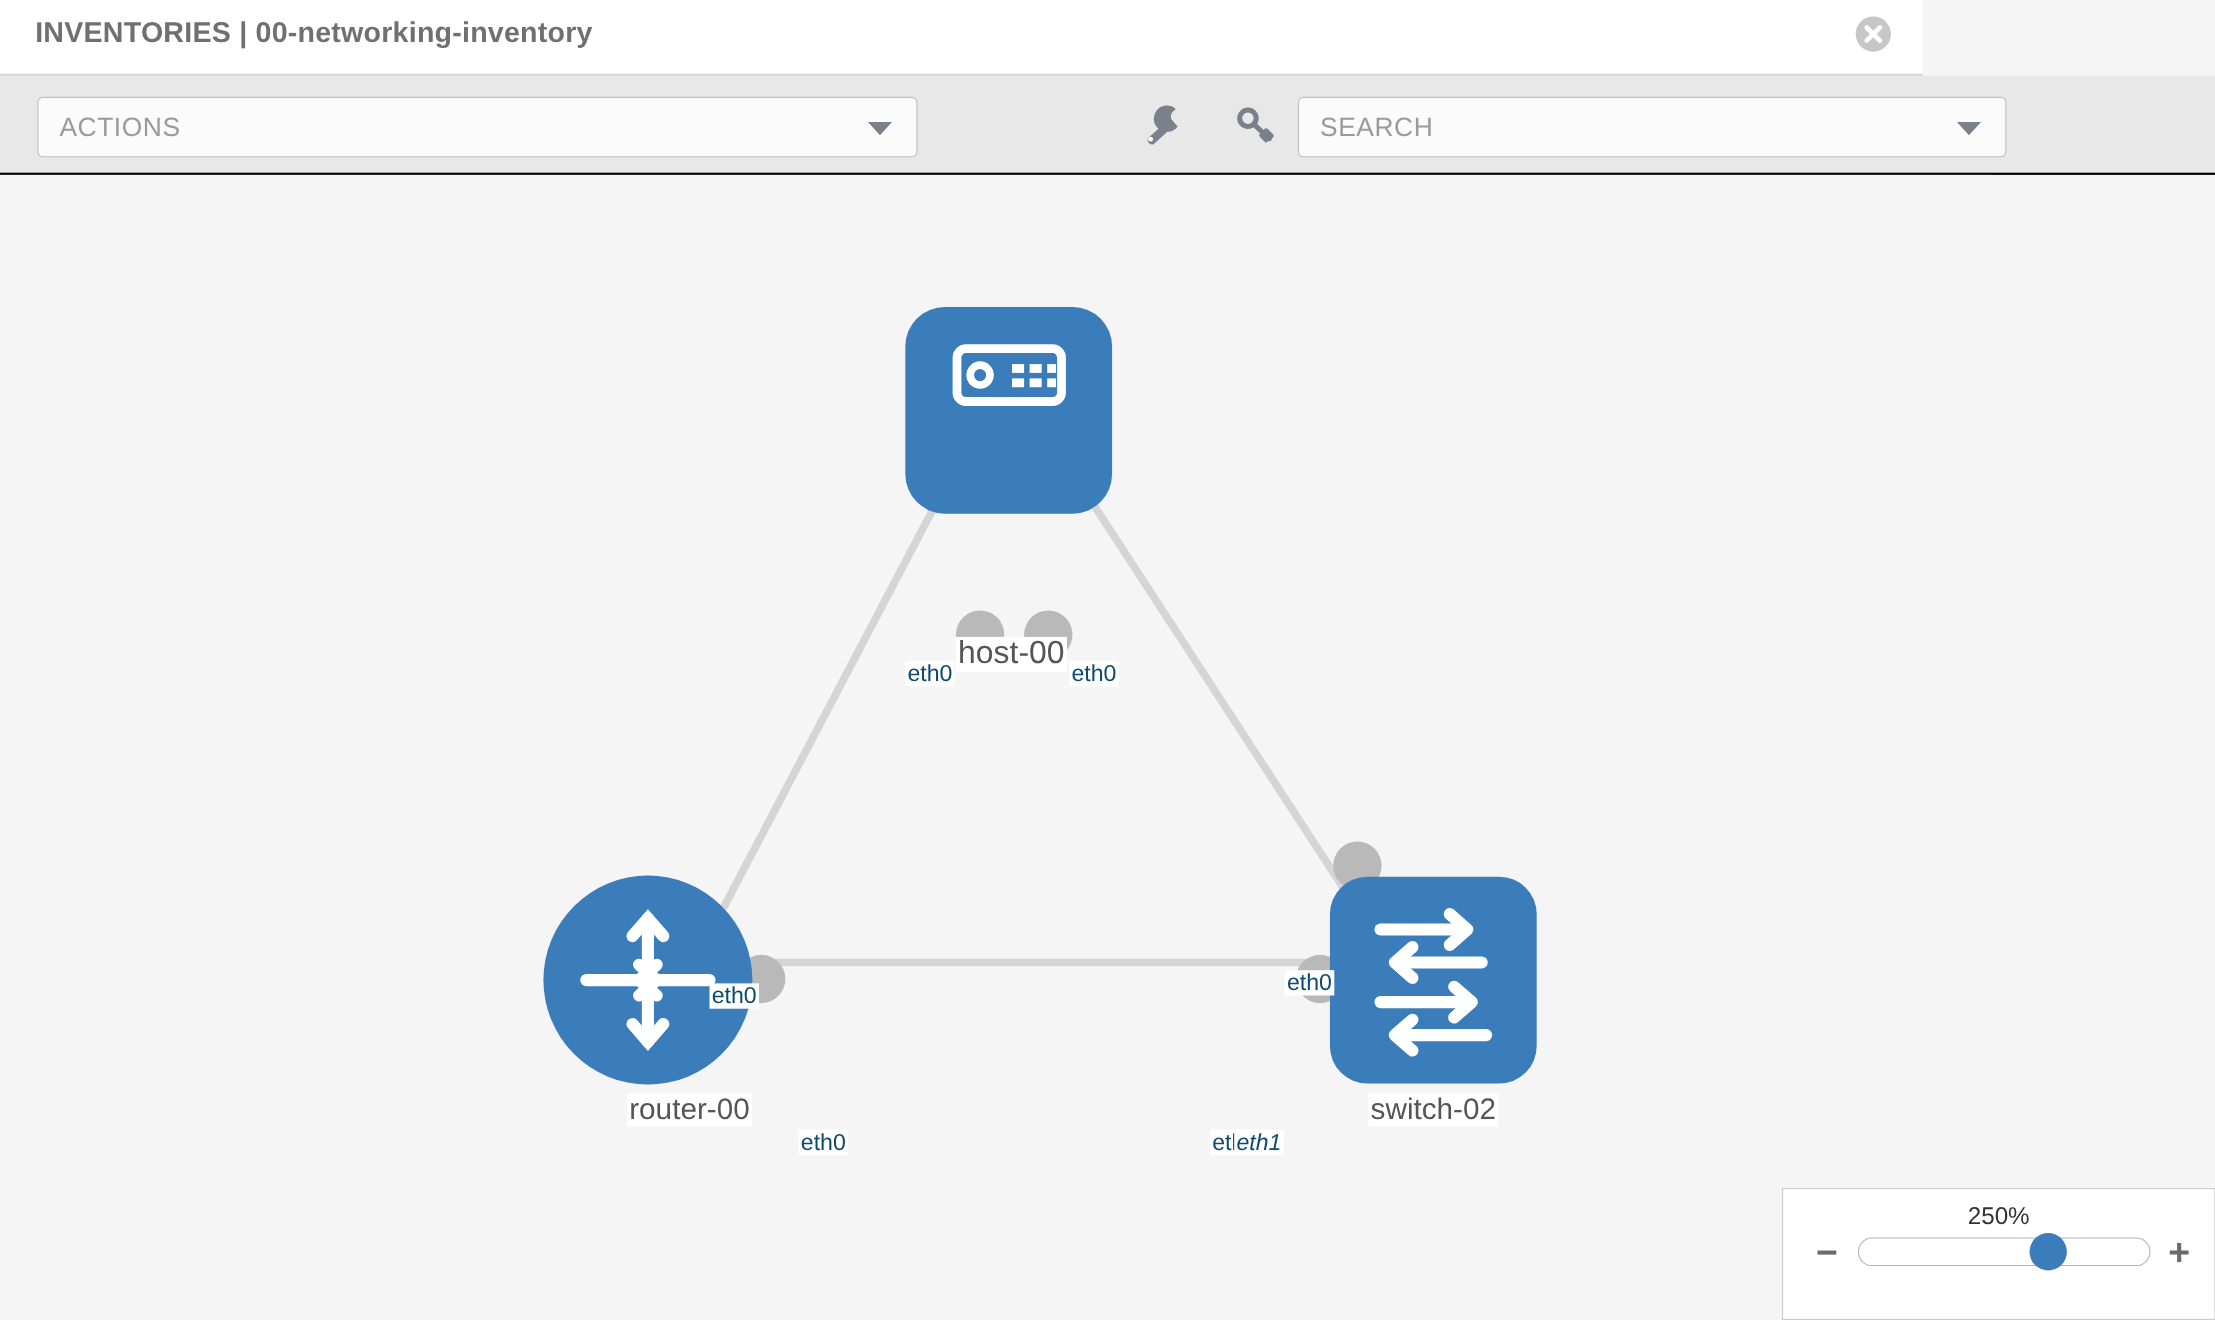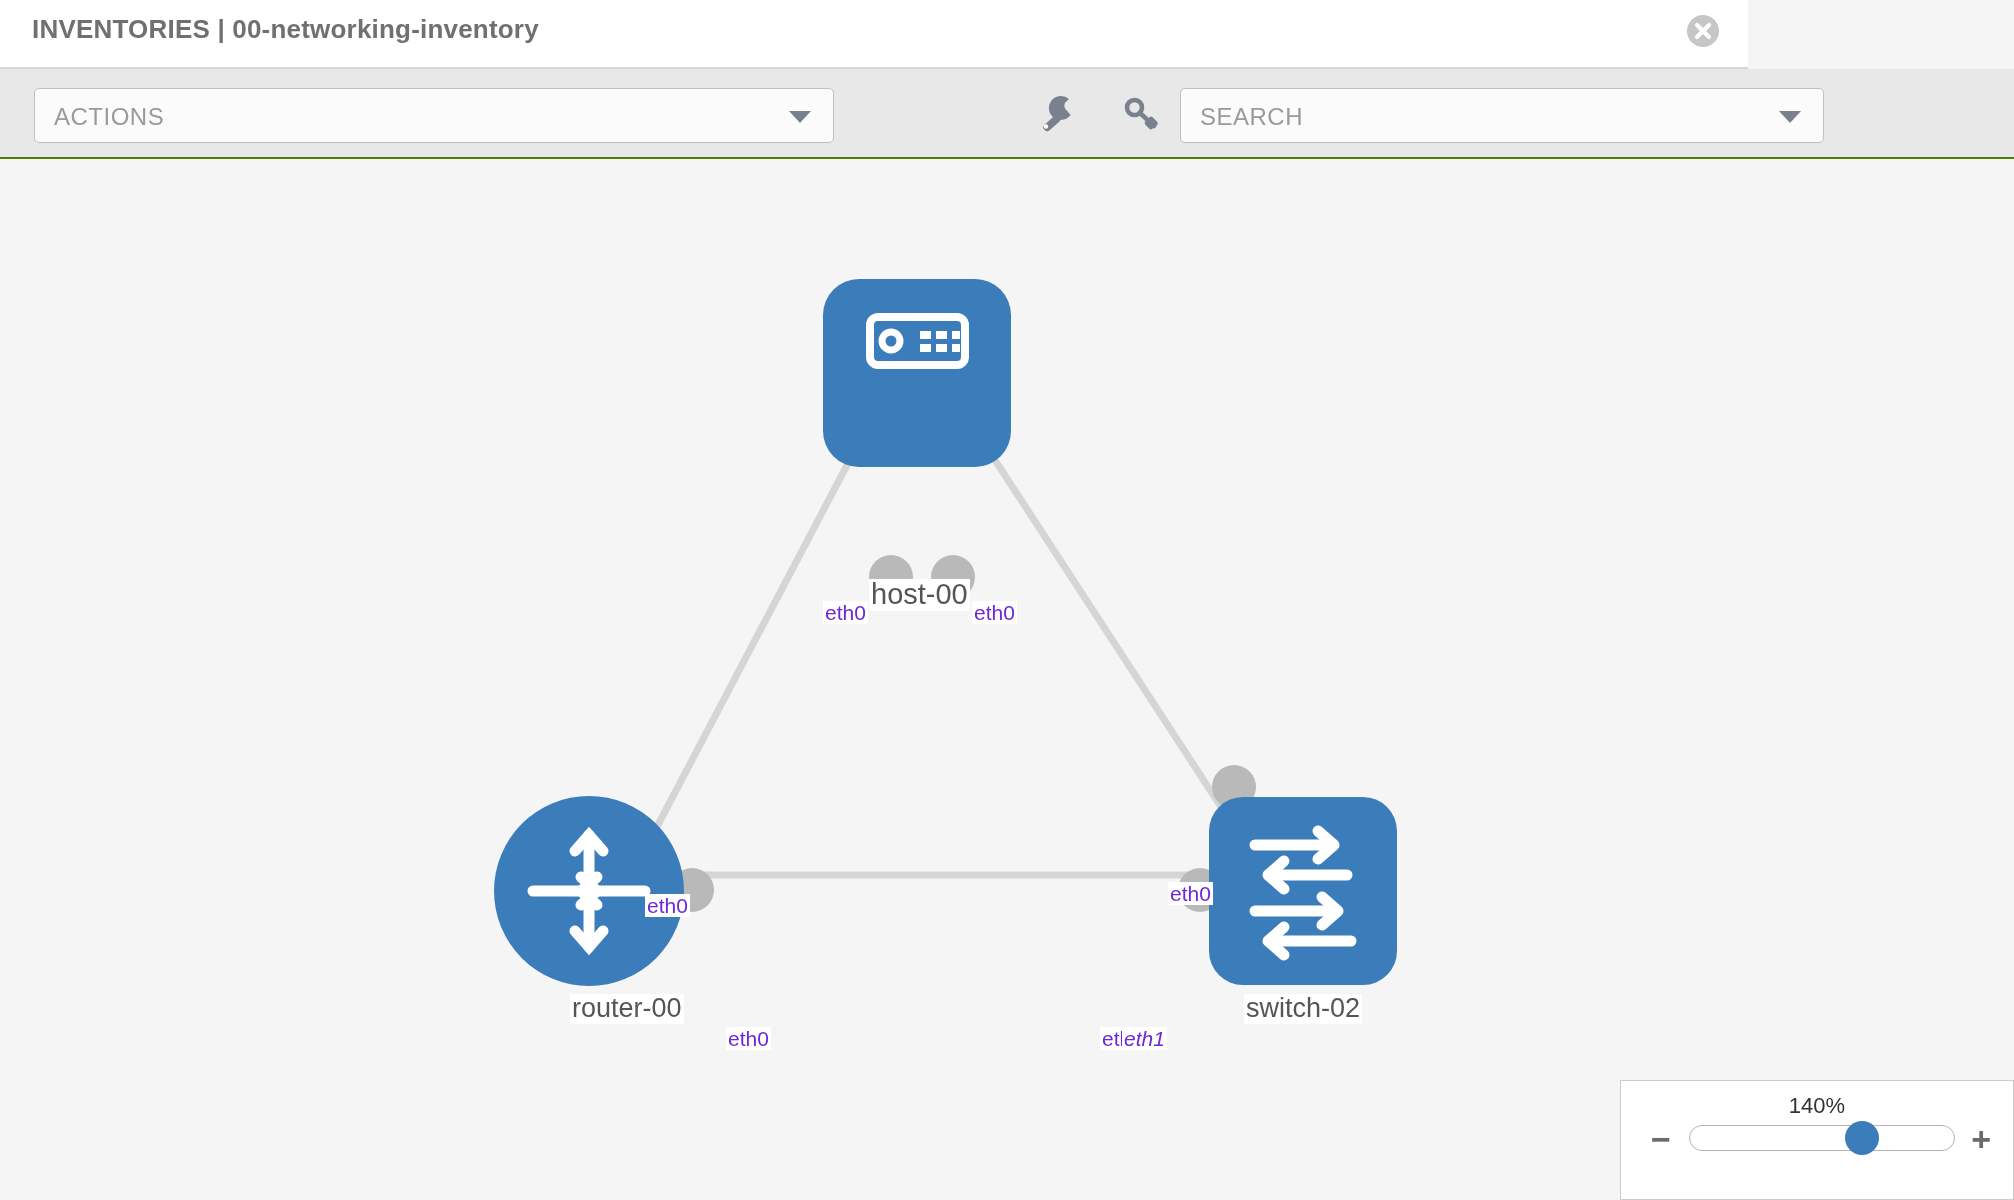--- a/index.html
+++ b/index.html
@@ -47,21 +47,21 @@
     cursor: pointer;
   }
 
   
   .toolbar {
     position: absolute;
     top: 69px; left: 0;
     width: 2014px;
     height: 90px;
     background: #e8e8e8;
-    border-bottom: 2px solid #4d7c0f;
+    border-bottom: 2px solid #000000;
   }
   .actions-select {
     position: absolute;
     left: 34px;
     top: 19px;
     width: 800px;
     height: 55px;
     background: #fbfbfb;
     border: 1px solid #c0c0c0;
     border-radius: 5px;
@@ -130,21 +130,21 @@
     font-size: 27px;
     color: #555555;
     background: #ffffff;
     white-space: nowrap;
     padding: 0 2px;
     line-height: 1.1;
   }
   .iface-label {
     position: absolute;
     font-size: 21px;
-    color: #6d28d9;
+    color: #0c4a6e;
     background: #ffffff;
     white-space: nowrap;
     padding: 0 2px;
     line-height: 1.1;
   }
 
   
   .zoom-panel {
     position: absolute;
     left: 1620px;
@@ -316,21 +316,21 @@
     <div class="iface-label" style="left:972px; top:442px;">eth0</div>
     <div class="iface-label" style="left:645px; top:735px;">eth0</div>
     <div class="iface-label" style="left:1168px; top:723px;">eth0</div>
     <div class="iface-label" style="left:726px; top:868px;">eth0</div>
     <div class="iface-label" style="left:1100px; top:868px;">eth0</div>
     <div class="iface-label" style="left:1122px; top:868px;font-style:italic;">eth1</div>
 
   </div>
 
   <div class="zoom-panel">
-    <div class="zoom-value">140%</div>
+    <div class="zoom-value">250%</div>
     <div class="zoom-minus">−</div>
     <div class="zoom-track">
       <div class="zoom-thumb" id="zoom-thumb" style="left: calc(65% - 17px);"></div>
     </div>
     <div class="zoom-plus">+</div>
   </div>
 
 </div>
 
 </body></html>

